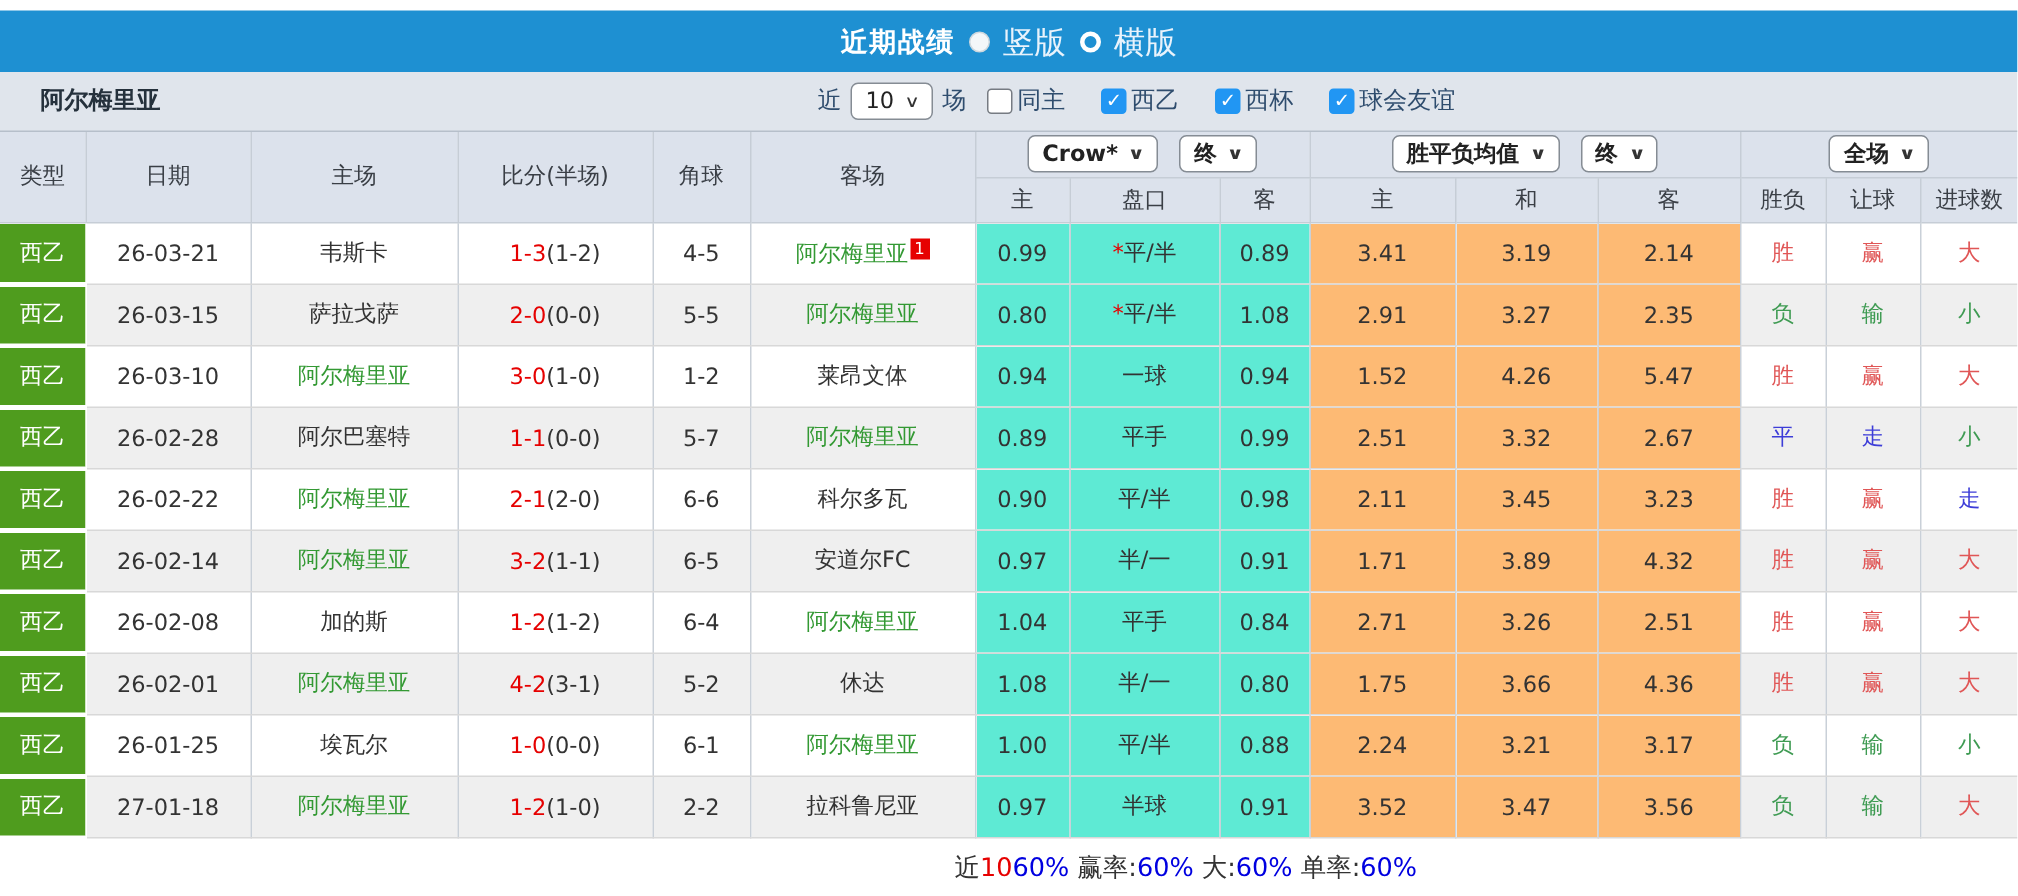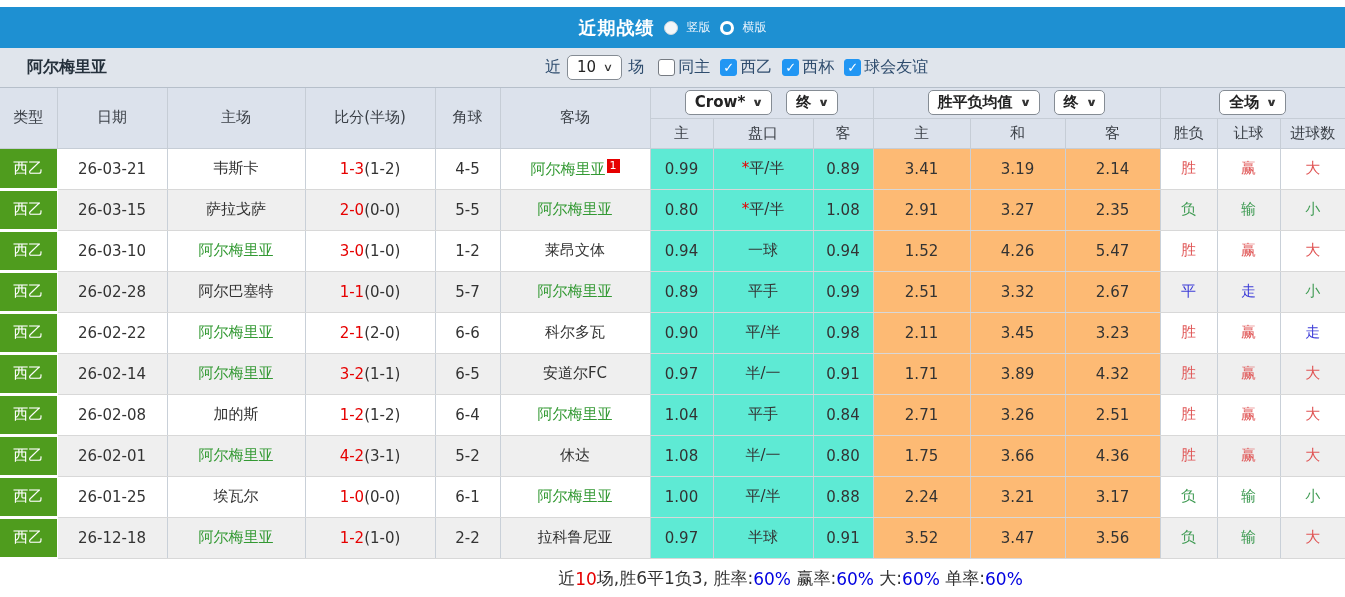--- a/index.html
+++ b/index.html
@@ -8,33 +8,33 @@
 
   .topstrip { height: 7px; background: #fff; }
 
   
   .topbar { height: 41px; background: #1e90d2; display: flex; align-items: center;
     justify-content: center; gap: 9px; }
   .topbar-title { color: #ffffff; font-weight: bold; font-size: 18px; letter-spacing: 1px; }
   .radio { width: 14px; height: 14px; border-radius: 50%; display: inline-block; cursor: pointer; }
   .radio.on { background: #f4f7f9; border: 1px solid #cfd8de; }
   .radio.off { background: transparent; border: 3px solid #fff; }
-  .radio-label { color: #e9f3fc; font-size: 12px; cursor: pointer; }
+  .radio-label { color: #e9f3fc; font-size: 21px; cursor: pointer; }
 
   
   .filterbar { height: 40px; background: #e0e5ec; border-bottom: 1px solid #b6bfca;
     position: relative; display: flex; align-items: center; }
   .team-title { position: absolute; left: 27px; font-size: 16px; font-weight: bold; color: #25313c; }
   .filter-controls { position: absolute; left: 545px; display: flex; align-items: center;
     gap: 6px; font-size: 16px; color: #2f4d6e; }
   .fake-select { display: inline-flex; align-items: center; gap: 8px; background: #fff;
     border: 1px solid #858c94; border-radius: 5px; padding: 1px 9px; font-size: 15px;
     color: #222; cursor: pointer; line-height: 21px; }
   .chev { font-size: 11px; color: #333; transform: scaleX(1.3); }
-  .cb-group { display: flex; align-items: flex-end; gap: 6px; margin-left: 8px; }
+  .cb-group { display: flex; align-items: flex-end; gap: 20px; margin-left: 8px; }
   .cb-item { display: flex; align-items: center; gap: 3px; margin-right: 4px; }
   .cb { width: 17px; height: 17px; border-radius: 3px; background: #fff;
     border: 1px solid #767b82; display: inline-flex; align-items: center;
     justify-content: center; cursor: pointer; }
   .cb.checked { background: #2196f3; border-color: #2196f3; color: #fff;
     font-size: 13px; font-weight: bold; }
   .cb-label { font-size: 16px; color: #2f4d6e; }
 
   
   table { width: 1345px; border-collapse: collapse; table-layout: fixed; }
@@ -369,21 +369,21 @@
     <td class="bg-cream">0.88</td>
     <td class="bg-blue">2.24</td>
     <td class="bg-blue">3.21</td>
     <td class="bg-blue">3.17</td>
     <td class="lose">负</td>
     <td class="lose">输</td>
     <td class="lose">小</td>
   </tr>
       <tr>
     <td class="col-type">西乙</td>
-    <td>26-12-18</td>
+    <td>27-01-18</td>
     <td><span class="team-hl">阿尔梅里亚</span></td>
     <td>
       <span class="score-main">1-2</span><span class="score-half">(1-0)</span>
     </td>
     <td>2-2</td>
     <td><span>拉科鲁尼亚</span></td>
     <td class="bg-cream">0.97</td>
     <td class="bg-cream">
       <span class="star"></span><span>半球</span>
     </td>
@@ -394,21 +394,20 @@
     <td class="lose">负</td>
     <td class="lose">输</td>
     <td class="win">大</td>
   </tr>
     </tbody>
 </table>
 
 <div class="footer">
     <span class="seg-dark">近</span>
     <span class="seg-red">10</span>
-    <span class="seg-dark">场,胜6平1负3, 胜率:</span>
     <span class="seg-blue">60%</span>
     <span class="seg-dark"> 赢率:</span>
     <span class="seg-blue">60%</span>
     <span class="seg-dark"> 大:</span>
     <span class="seg-blue">60%</span>
     <span class="seg-dark"> 单率:</span>
     <span class="seg-blue">60%</span>
   </div>
 
 </body></html>

